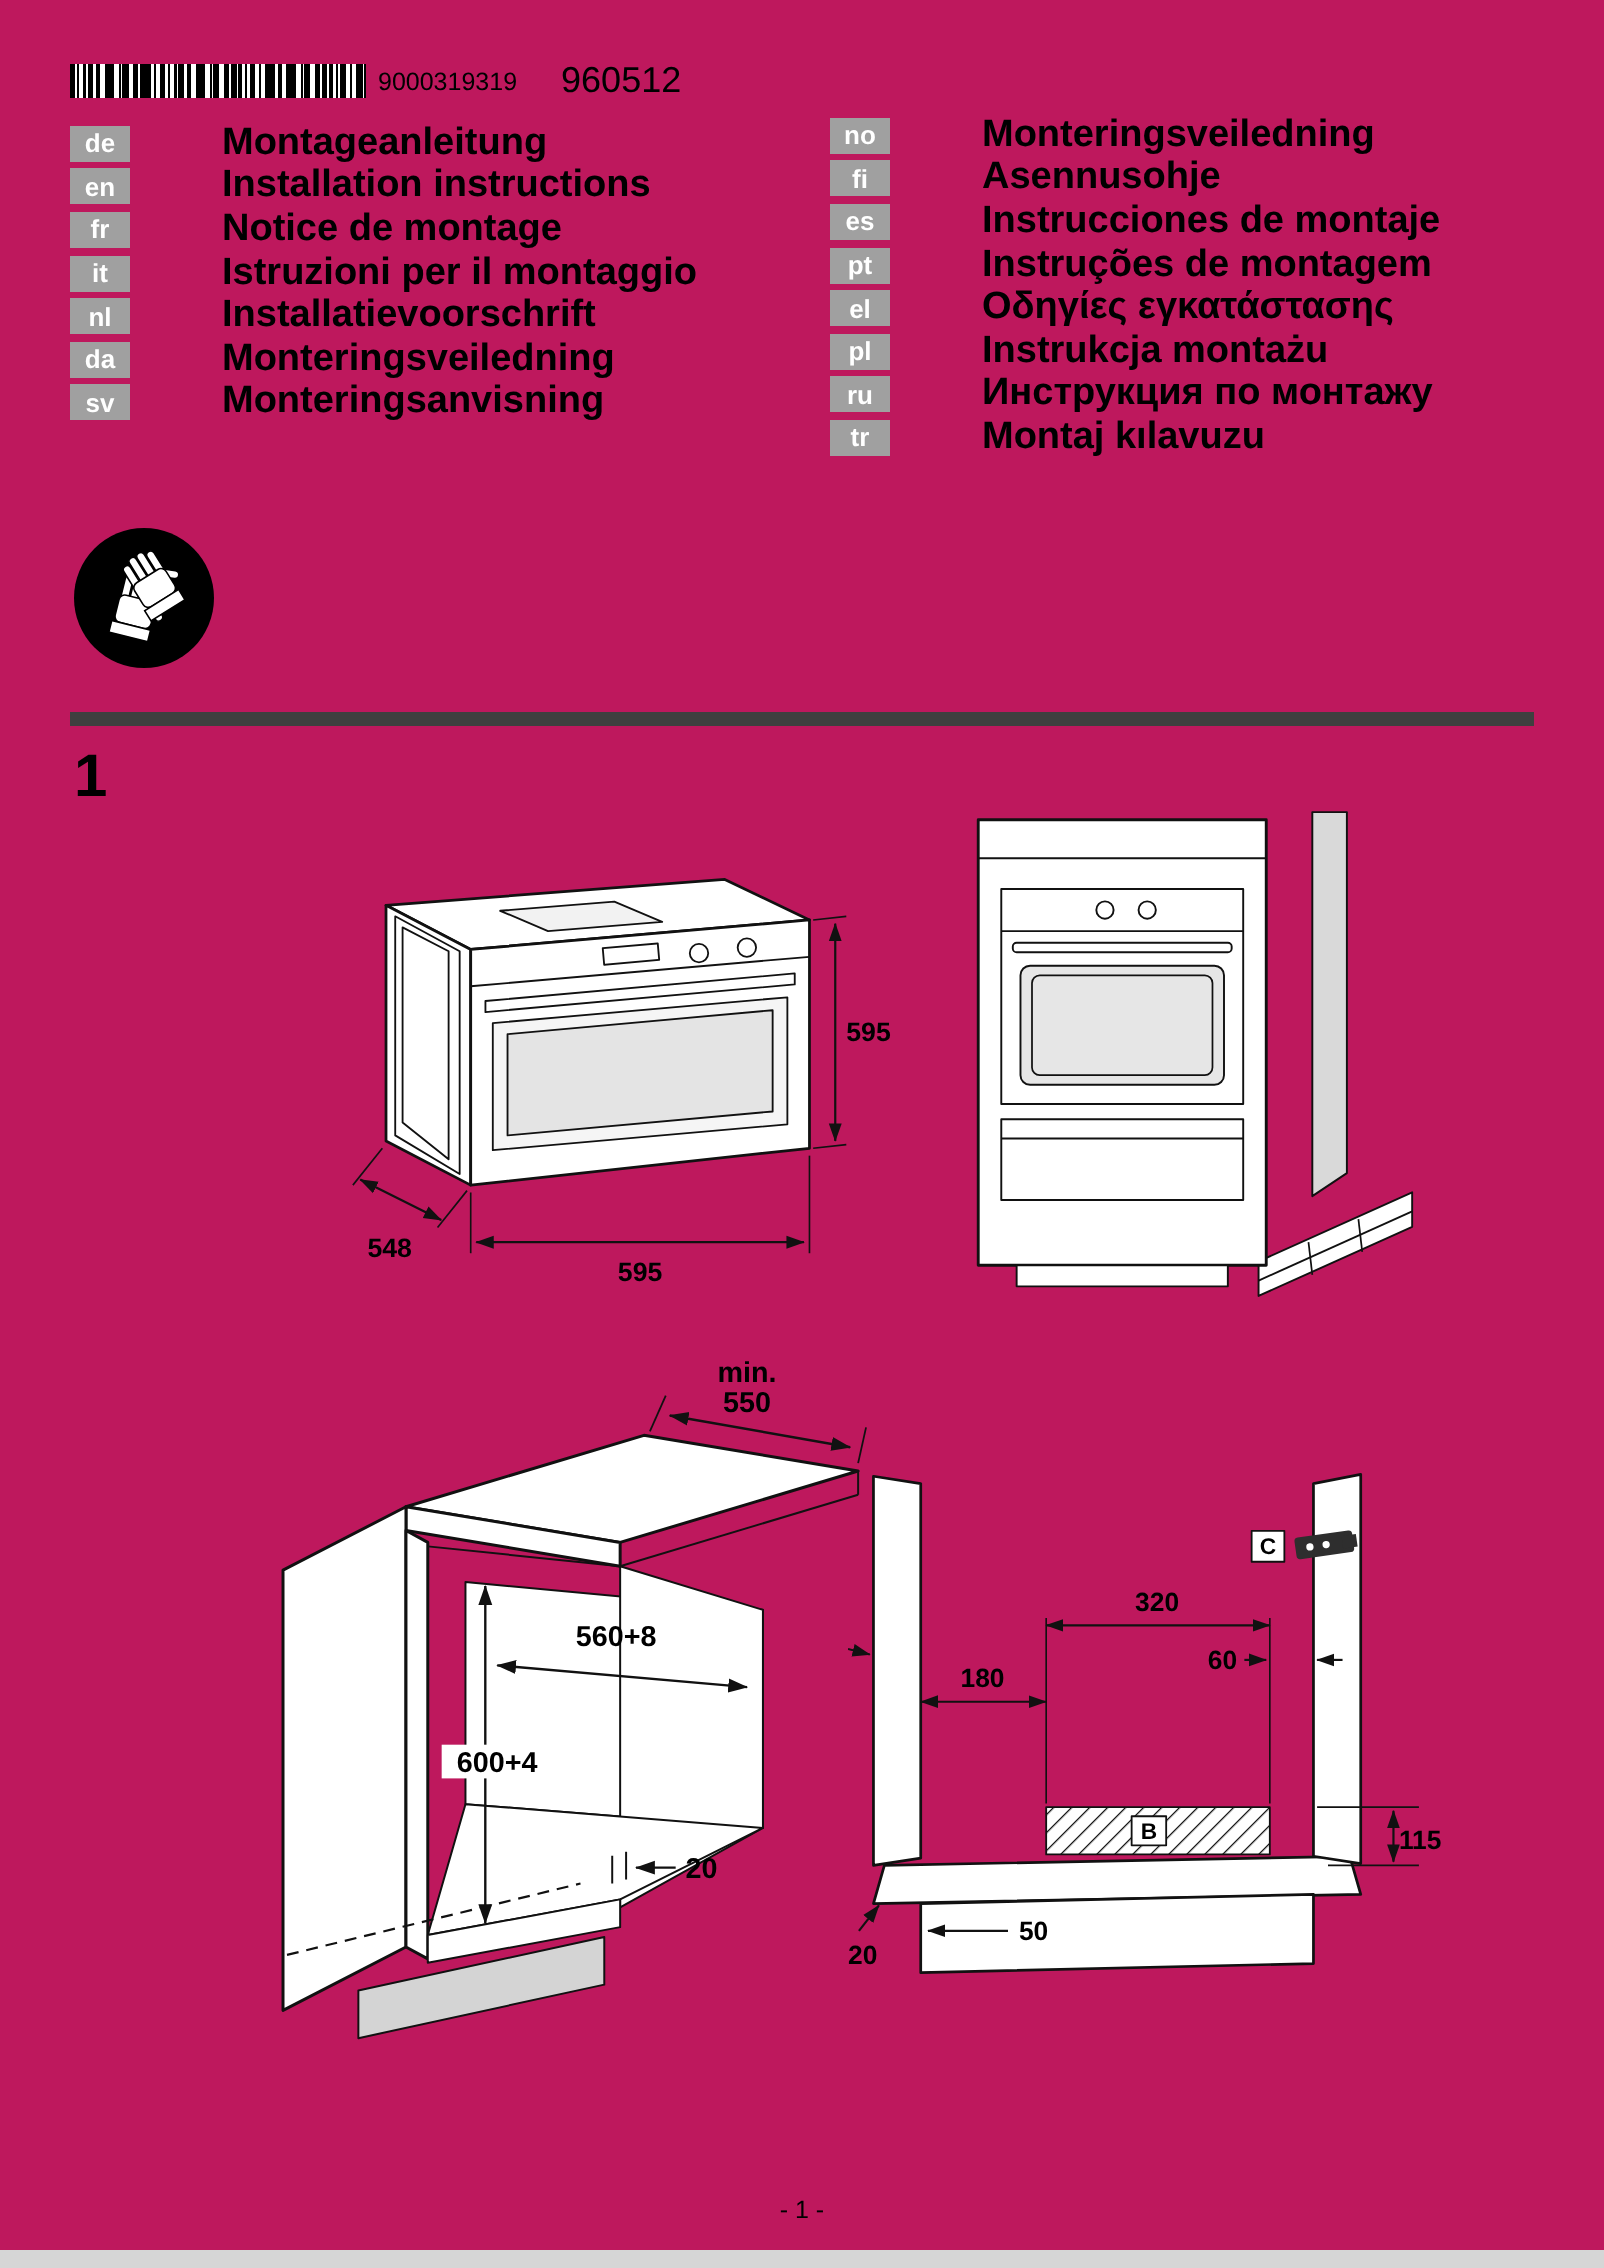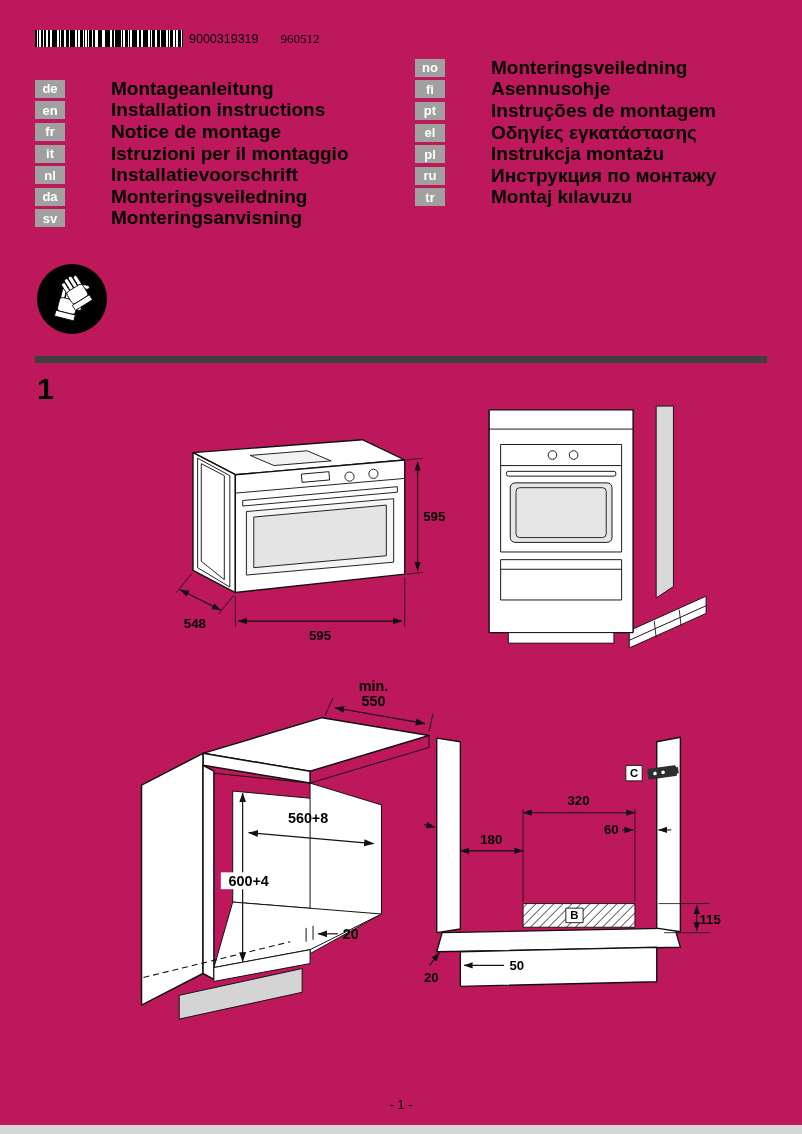--- a/index.html
+++ b/index.html
@@ -4,23 +4,23 @@
 <style>
   html,body{margin:0;padding:0;background:#e8e8e8;}
   .page{position:relative;width:802px;height:1134px;background:#be185d;margin:0 auto;
         font-family:"Liberation Sans", sans-serif;color:#000;overflow:hidden;}
   .hdr{position:absolute;left:35px;top:30px;display:flex;align-items:center;}
   .barcode{width:148px;height:17px;background-color:#fff;background-image:
       repeating-linear-gradient(90deg,#000 0 1.5px,transparent 1.5px 6.5px),
       repeating-linear-gradient(90deg,#000 0 2.5px,transparent 2.5px 9px),
       repeating-linear-gradient(90deg,#000 0 1px,transparent 1px 3.5px);}
   .hdr-num{font-size:12.5px;margin-left:6px;}
-  .hdr-code{font-size:13px;margin-left:22px;font-family:Liberation Serif, serif;}
+  .hdr-code{font-size:18px;margin-left:22px;}
   .langcol{position:absolute;}
-  .langcol.left{left:35px;top:78px;}
+  .langcol.left{left:35px;top:61px;}
   .langcol.right{left:415px;top:57px;}
   .lrow{display:flex;align-items:center;height:21.6px;gap:28px;}
   .badge{width:30px;height:18px;background:#a0a0a0;color:#fff;font-weight:bold;font-size:13px;
          display:flex;align-items:center;justify-content:center;flex:0 0 auto;}
   .ltitle{margin-left:18px;font-weight:bold;font-size:19px;white-space:nowrap;}
   .gloves{position:absolute;left:35px;top:262px;}
   .divider{position:absolute;left:35px;top:356px;width:732px;height:7px;background:#3f3f3f;}
   .secnum{position:absolute;left:37px;top:372px;font-size:30px;font-weight:bold;}
   .fig{position:absolute;}
   .figA{left:112px;top:412px;}
@@ -96,20 +96,24 @@
   <div class="langcol right">
     <div class="lrow">
       <div class="badge">no</div>
       <div class="ltitle">Monteringsveiledning</div>
     </div>
     <div class="lrow">
       <div class="badge">fi</div>
       <div class="ltitle">Asennusohje</div>
     </div>
     <div class="lrow">
+      <div class="badge">es</div>
+      <div class="ltitle">Instrucciones de montaje</div>
+    </div>
+    <div class="lrow">
       <div class="badge">pt</div>
       <div class="ltitle">Instruções de montagem</div>
     </div>
     <div class="lrow">
       <div class="badge">el</div>
       <div class="ltitle">Οδηγίες εγκατάστασης</div>
     </div>
     <div class="lrow">
       <div class="badge">pl</div>
       <div class="ltitle">Instrukcja montażu</div>

